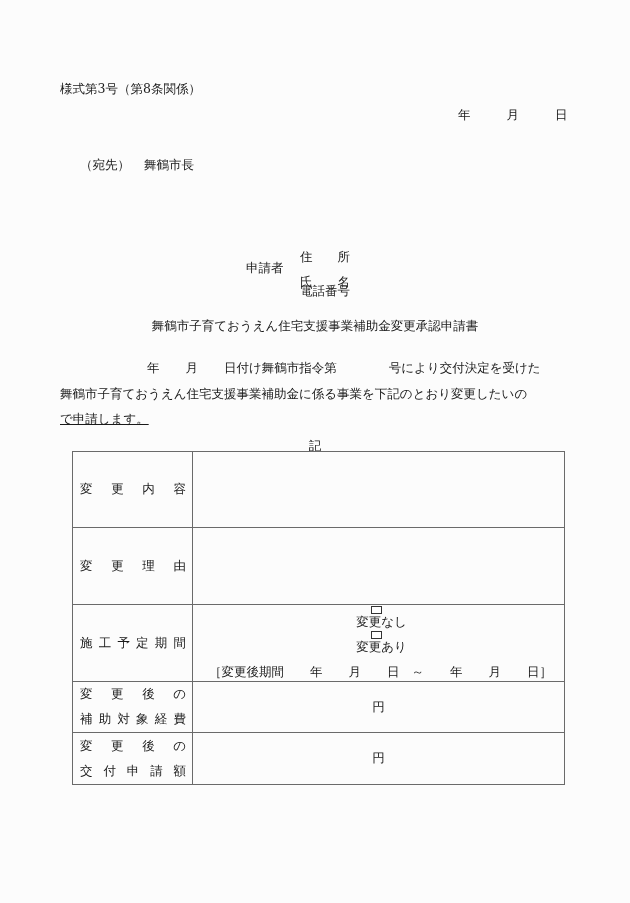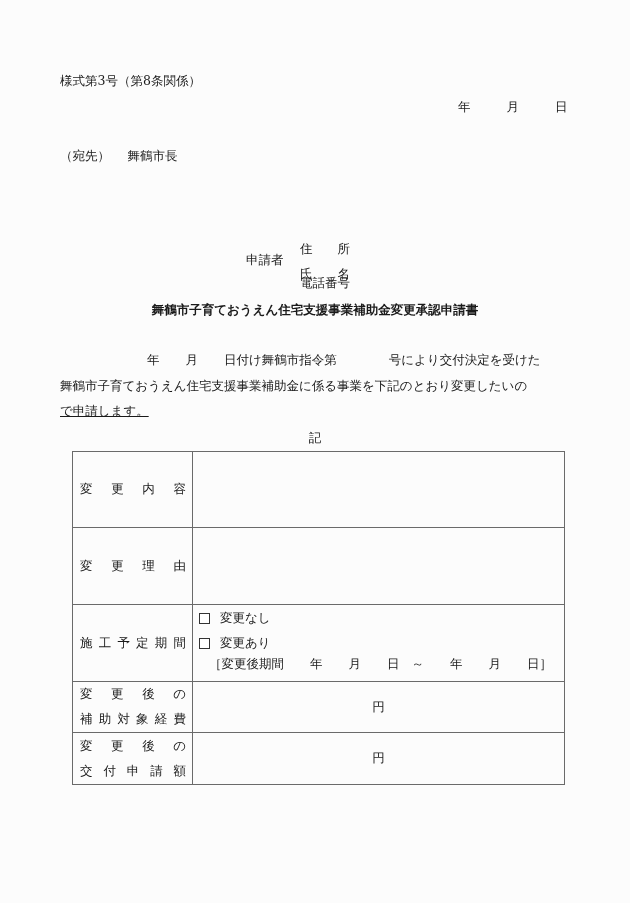--- a/index.html
+++ b/index.html
@@ -5,29 +5,29 @@
     html, body { margin: 0; padding: 0; }
     body {
       width: 630px; height: 903px;
       background: #fcfcfc;
       color: #1a1a1a;
       font-family: "DejaVu Serif", "Liberation Serif", serif;
       font-size: 12.5px;
       position: relative;
       overflow: hidden;
     }
-    .abs { position: absolute; white-space: nowrap; line-height: 1; }
+    .abs { position: absolute; white-space: nowrap; line-height: 1; margin-top: 8px; }
     .form-number { left: 60px; top: 75px; }
     .date-line { top: 101px; left: 458px; }
     .date-line span { display: inline-block; }
-    .addressee { left: 60px; top: 151px; font-family: Liberation Mono, monospace; }
+    .addressee { left: 80px; top: 151px; }
     .addressee .to-label { margin-right: 10px; }
     .applicant-block { left: 246px; top: 204px; }
     .applicant-block .row { position: absolute; white-space: nowrap; margin-top: 39px; }
-    .title { left: 0; width: 630px; top: 304px; text-align: center; font-weight: bold; }
+    .title { left: 0; width: 630px; top: 312px; text-align: center; }
     .body-line { left: 60px; }
     .record-mark { left: 0; width: 630px; text-align: center; top: 432px; }
 
     table.form-table {
       position: absolute; left: 72px; top: 451px;
       width: 493px;
       border-collapse: collapse;
       table-layout: fixed;
     }
     table.form-table td {
@@ -39,27 +39,28 @@
     .label-justify {
       display: flex; justify-content: space-between;
       padding: 0 6px 0 7px;
       line-height: 1;
     }
     .two-line .label-justify { height: 25px; align-items: center; }
     .value-center { text-align: center; }
     .check-line {
       height: 25px; display: flex; align-items: center; padding-left: 6px;
       white-space: nowrap;
+      flex-direction: column;
     }
     .check-box {
       display: inline-block; width: 9px; height: 9px;
       border: 1px solid #333; margin-right: 10px; background: #fff;
     }
     .period-line {
-      height: 25px; display: flex; align-items: flex-start;
+      height: 25px; display: flex; align-items: flex-end;
       padding-left: 16px; padding-right: 6px; white-space: nowrap;
     }
     .period-line span { display: inline-block; }
   </style>
 </head>
 <body>
 
 <div class="abs form-number">様式第3号（第8条関係）</div>
 
 <div class="abs date-line">

